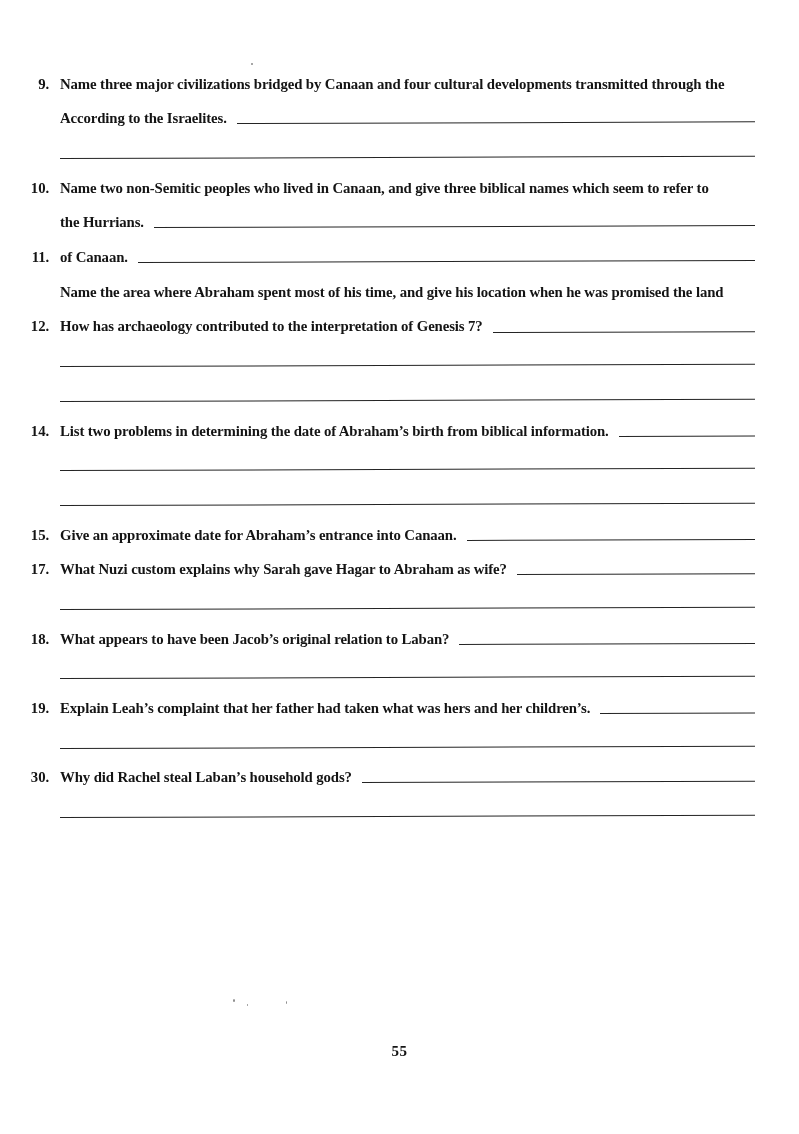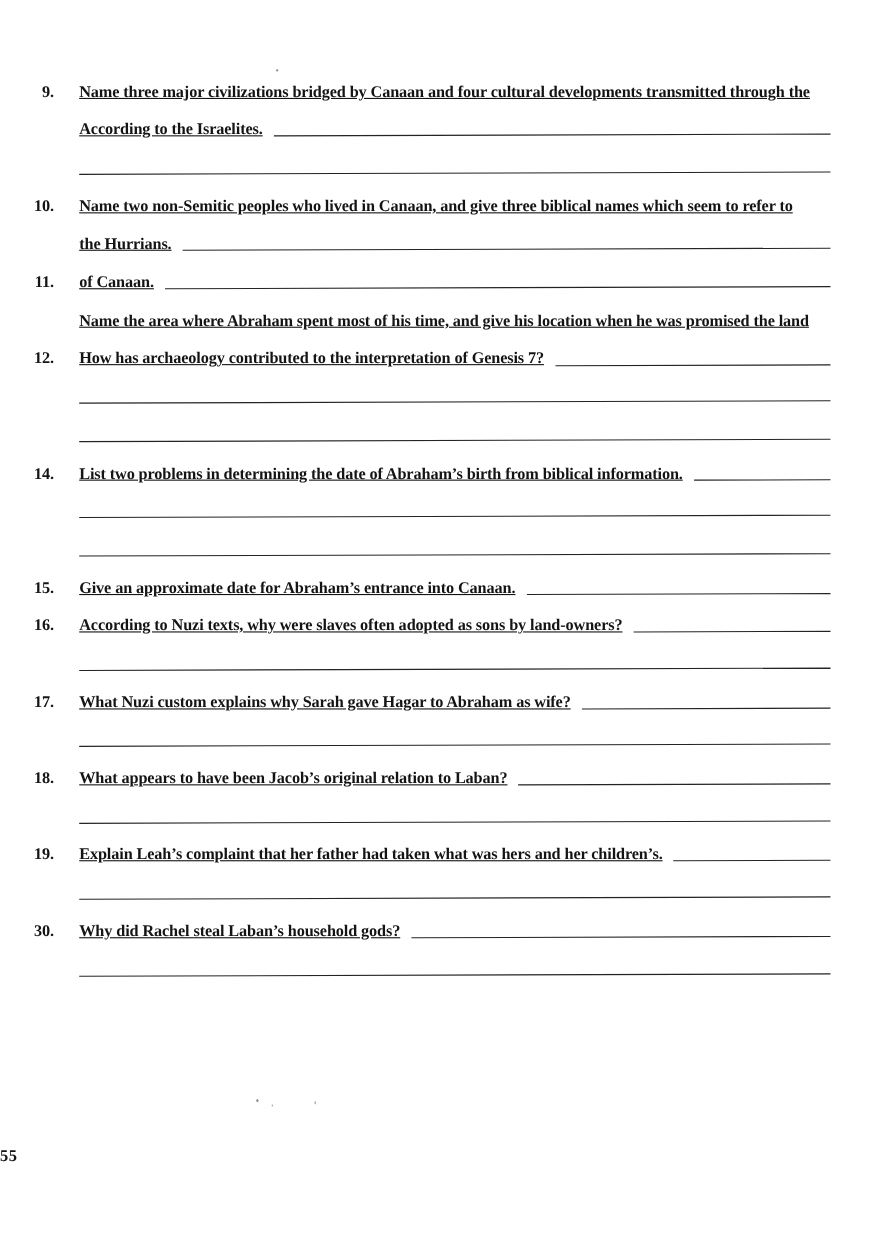--- a/index.html
+++ b/index.html
@@ -28,23 +28,22 @@
   }
   .qnum {
     flex: 0 0 24px;
     width: 24px;
   }
   .qnum .qline {
     justify-content: flex-end;
   }
   .qbody {
     flex: 1 1 auto;
-    margin-left: 23px;
+    margin-left: 11px;
     min-width: 0;
-    text-decoration: underline;
   }
   .qline {
     height: 34.7px;
     display: flex;
     align-items: flex-end;
     white-space: nowrap;
   }
   .qtext {
     font-size: 14.8px;
     font-weight: bold;
@@ -63,21 +62,21 @@
     transform-origin: left bottom;
   }
   .answer-line.full {
     margin-left: 0;
   }
   .page-number {
     position: absolute;
     left: 0;
     top: 1043px;
     width: 799px;
-    text-align: left;
+    text-align: center;
     font-size: 15px;
     font-weight: bold;
     letter-spacing: 0.5px;
   }
   .speck {
     position: absolute;
     background: #8a8a8a;
     border-radius: 50%;
   }
 </style>
@@ -178,36 +177,20 @@
       <div class="question">
         <div class="qnum">
           <div class="qline">
             <span class="qtext">15.</span>
           </div>
         </div>
         <div class="qbody">
           <div class="qline">
             <span class="qtext">Give an approximate date for Abraham’s entrance into Canaan.</span>
             <span class="answer-line"></span>
-          </div>
-        </div>
-      </div>
-      <div class="question">
-        <div class="qnum">
-          <div class="qline">
-            <span class="qtext">16.</span>
-          </div>
-        </div>
-        <div class="qbody">
-          <div class="qline">
-            <span class="qtext">According to Nuzi texts, why were slaves often adopted as sons by land-owners?</span>
-            <span class="answer-line"></span>
-          </div>
-          <div class="qline">
-            <span class="answer-line full"></span>
           </div>
         </div>
       </div>
       <div class="question">
         <div class="qnum">
           <div class="qline">
             <span class="qtext">17.</span>
           </div>
         </div>
         <div class="qbody">

